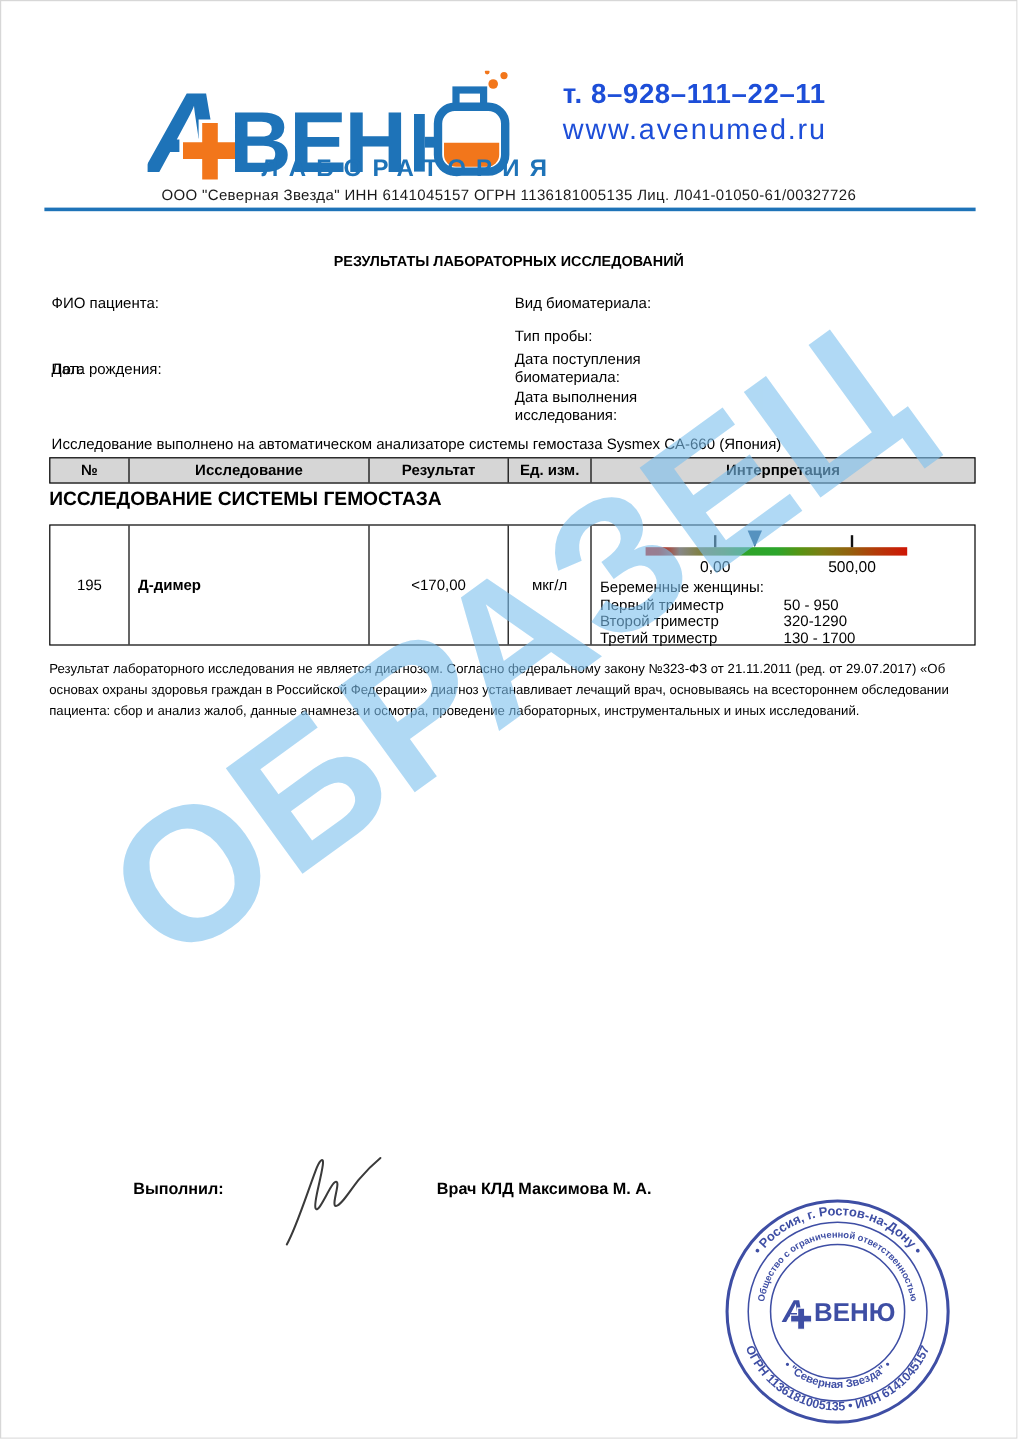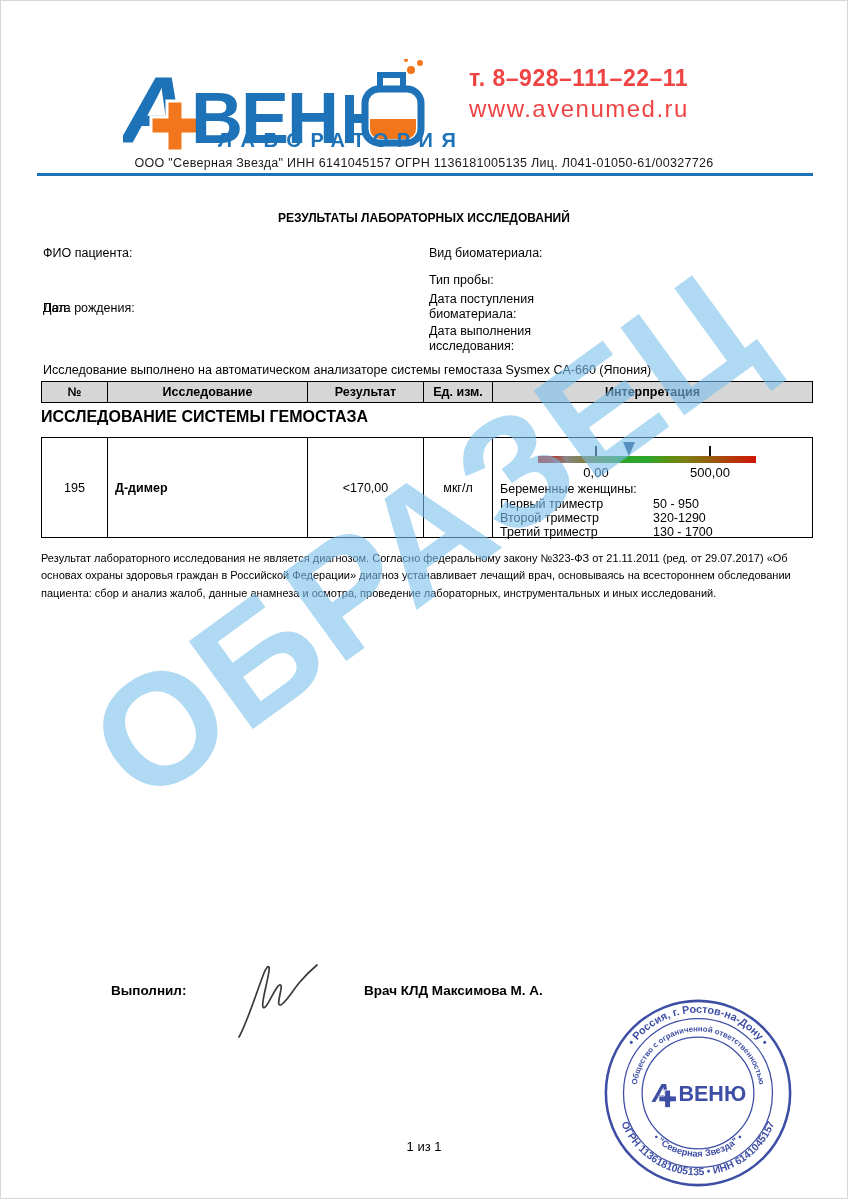--- a/index.html
+++ b/index.html
@@ -1,20 +1,20 @@
 <!DOCTYPE html>
 <html><head>
 <meta charset="utf-8">
 <style>
   html,body{margin:0;padding:0;background:#fff;}
   body{font-family:"Liberation Sans",sans-serif;color:#000;}
   .page{position:relative;width:846px;height:1197px;border:1px solid #d7d7d7;background:#fff;overflow:hidden;}
   
   .logo-svg{position:absolute;left:122px;top:58px;width:340px;height:102px;}
-  .contact{position:absolute;left:468px;top:64px;width:300px;color:#ef4444;}
+  .contact{position:absolute;left:468px;top:64px;width:300px;color:#1d4ed8;}
   .contact .phone{font-size:23px;font-weight:bold;letter-spacing:.5px;}
   .contact .email{font-size:16.5px;font-weight:bold;margin-top:5px;}
   .contact .www{font-size:24px;margin-top:3px;letter-spacing:1.5px;}
   .company-line{position:absolute;left:0;top:155px;width:100%;text-align:center;font-size:12.5px;letter-spacing:.3px;color:#1a1a1a;}
   .rule{position:absolute;left:36px;top:172px;width:776px;height:3px;background:#1E73B8;}
   
   .doc-title{position:absolute;left:0;top:210px;width:100%;text-align:center;font-size:12px;font-weight:bold;}
   .field{position:absolute;font-size:12.5px;line-height:15px;}
   
   .thead{position:absolute;left:40px;top:380px;width:772px;height:22px;display:flex;box-sizing:border-box;border:1.5px solid #000;background:#d6d6d6;font-size:12.5px;font-weight:bold;}
@@ -155,19 +155,18 @@
     <text font-size="9.5" font-weight="bold" fill="#2E3F9D">
       <textPath href="#arc-inner-bottom" startOffset="50%" text-anchor="middle">• "Северная Звезда" •</textPath>
     </text>
     <g>
       <text x="-47" y="9" font-size="27" font-weight="bold" font-style="italic" fill="#2E3F9D">А</text>
       <path d="M-34,-3 h6 v6 h6 v6 h-6 v6 h-6 v-6 h-6 v-6 h6 z" fill="#2E3F9D" stroke="#ffffff" stroke-width="1"></path>
       <text x="-20" y="8" font-size="22" font-weight="bold" fill="#2E3F9D">ВЕНЮ</text>
     </g>
   </svg>
 
-  <div class="footer">1 из 1</div>
 
   <div class="watermark">
     <span>ОБРАЗЕЦ</span>
   </div>
 
 </div>
 
 </body></html>

